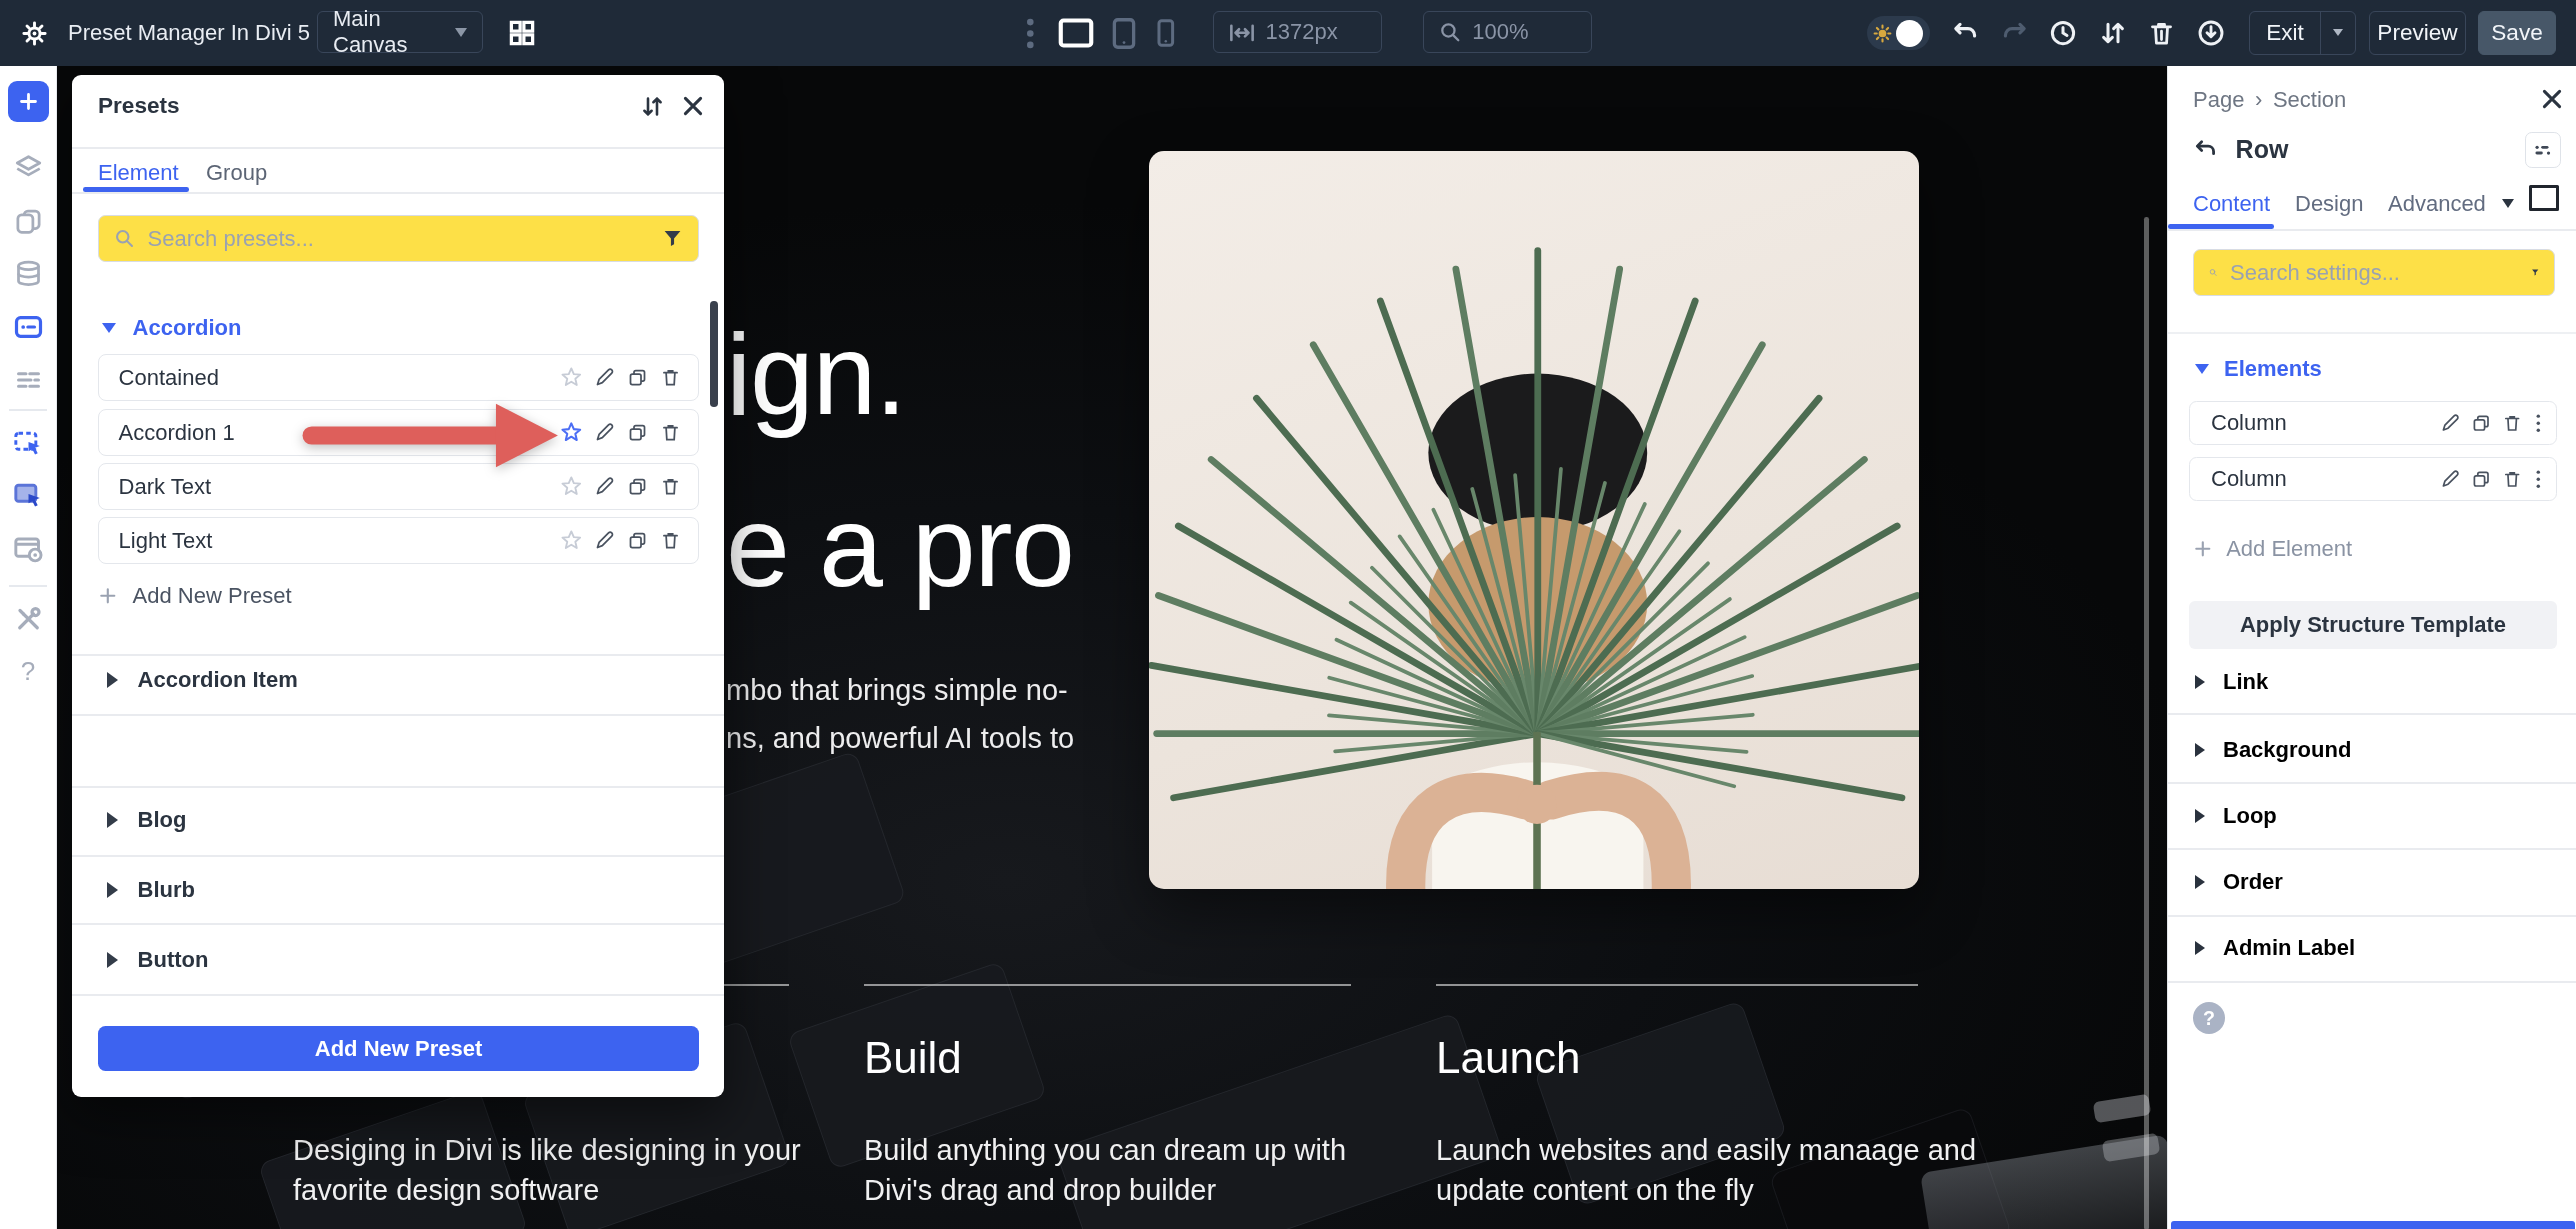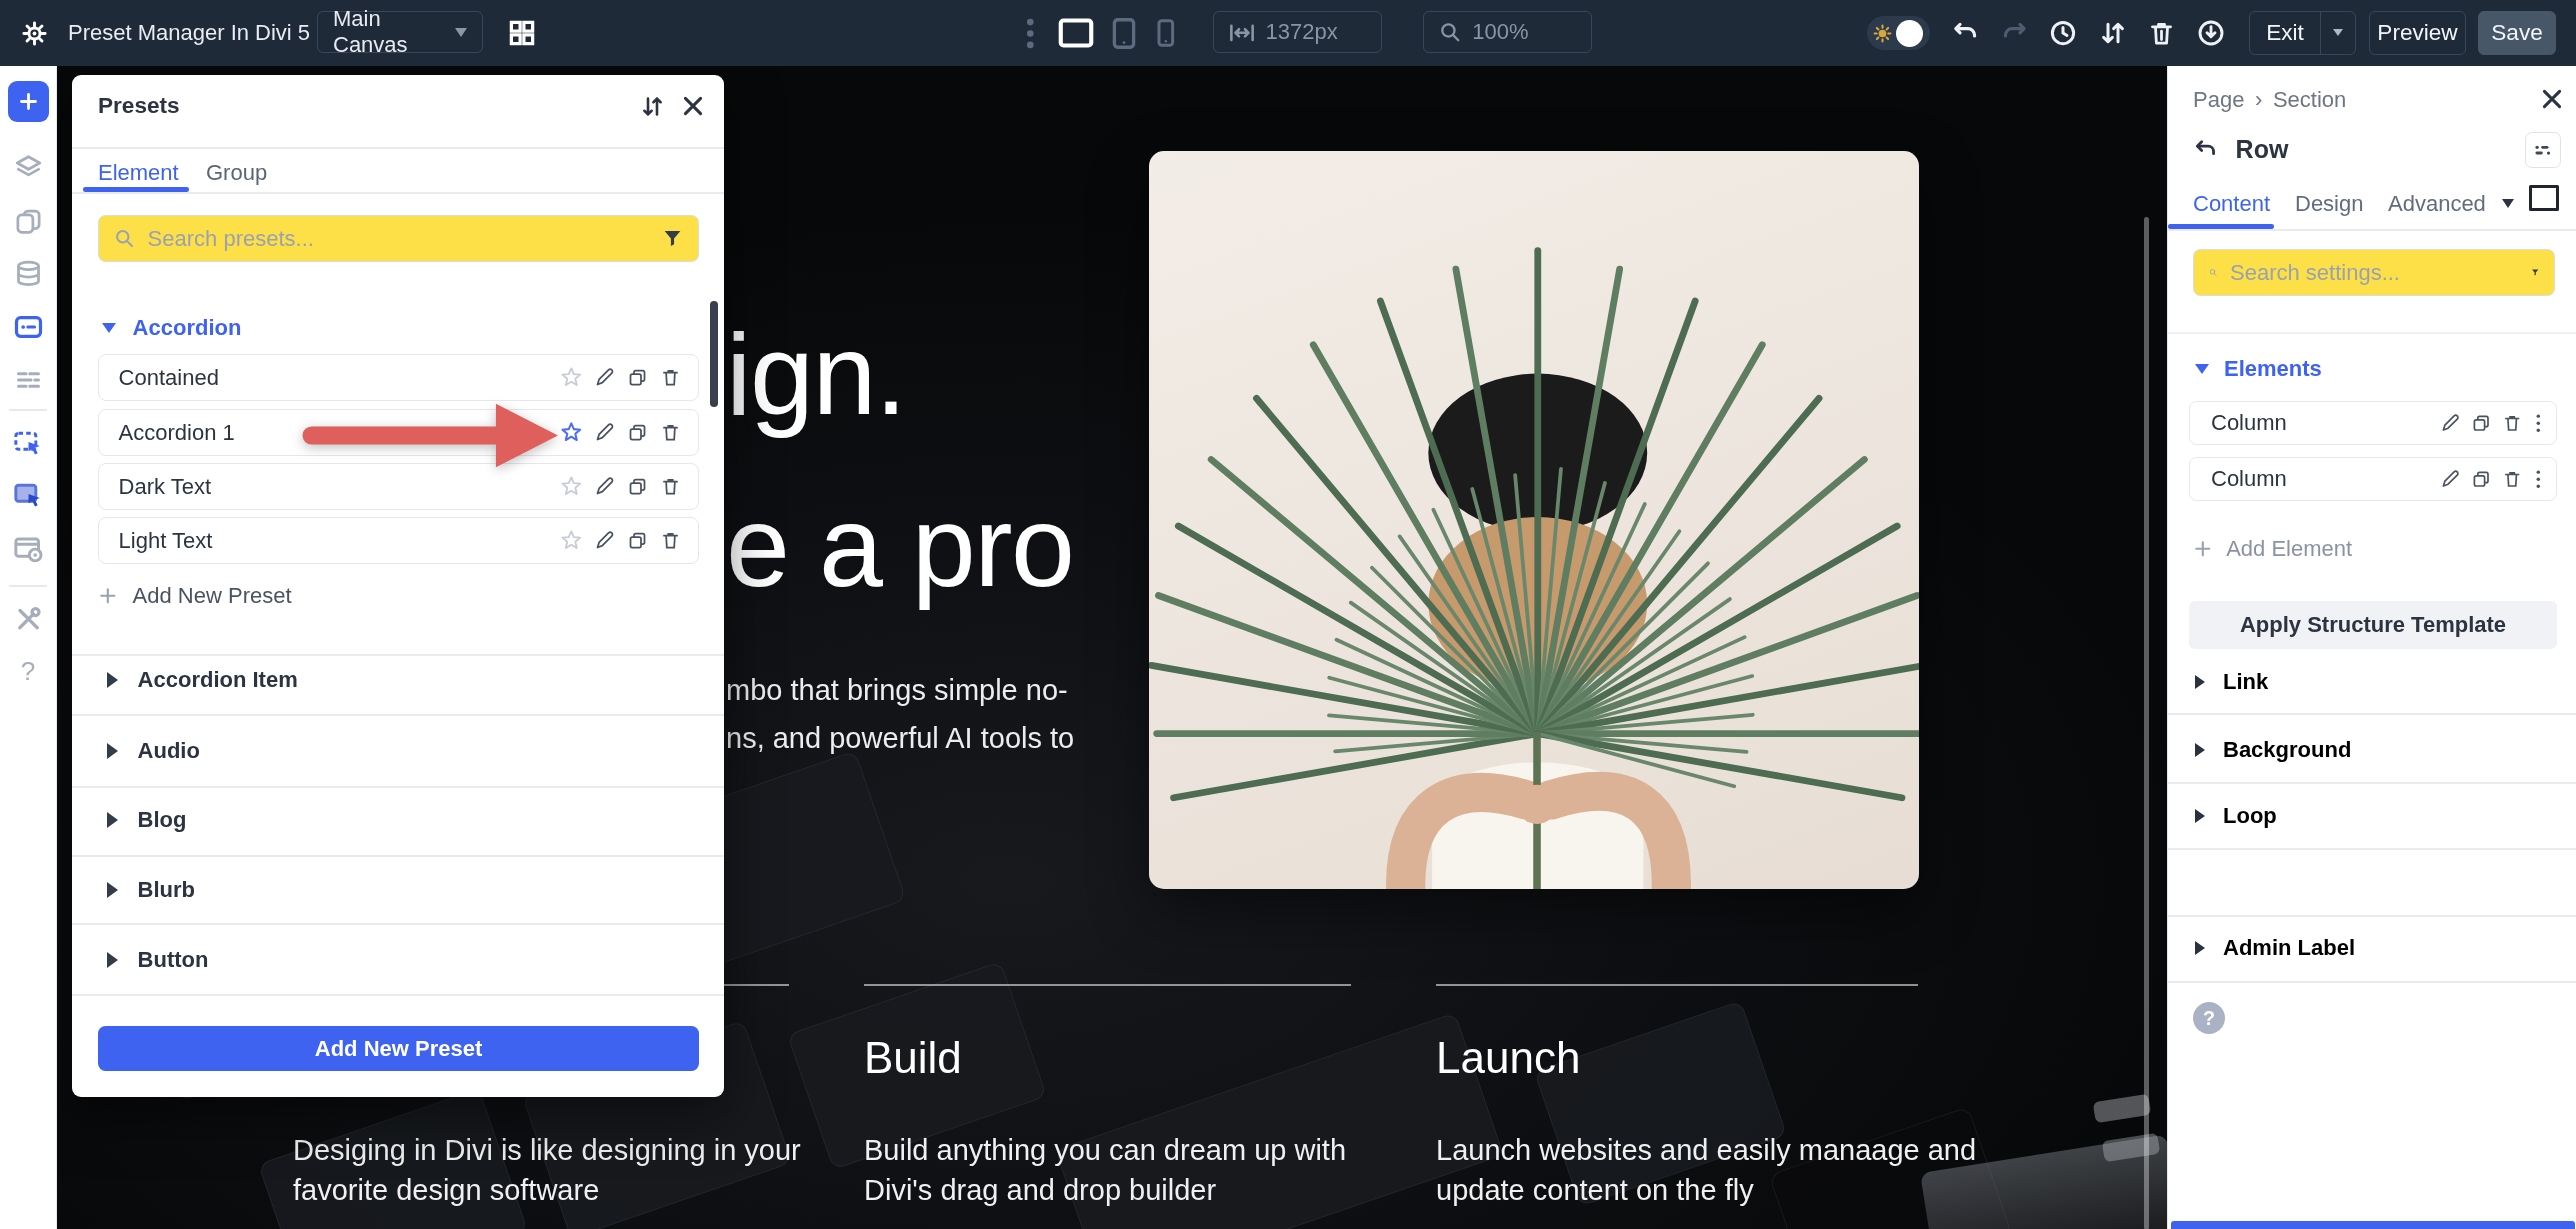--- a/index.html
+++ b/index.html
@@ -481,24 +481,20 @@
         </svg>
       <span style="font-size:22px;font-weight:500;color:#4a5362;">Add New Preset</span>
     </div>
 
     <div class="p-div" style="top:579px;"></div>
     <div class="sec-row" style="top:588px;">
       <span class="tri"></span>
       <span class="txt">Accordion Item</span>
     </div>
     <div class="p-div" style="top:639px;"></div>
-    <div class="sec-row" style="top:659px;">
-      <span class="tri"></span>
-      <span class="txt">Audio</span>
-    </div>
     <div class="p-div" style="top:711px;"></div>
     <div class="sec-row" style="top:728px;">
       <span class="tri"></span>
       <span class="txt">Blog</span>
     </div>
     <div class="p-div" style="top:780px;"></div>
     <div class="sec-row" style="top:798px;">
       <span class="tri"></span>
       <span class="txt">Blurb</span>
     </div>
@@ -630,20 +626,24 @@
     <div class="rsec" style="top:667px;">
       <span class="tri"></span>
       <span class="txt">Background</span>
     </div>
     <div class="r-div" style="top:716px;"></div>
     <div class="rsec" style="top:733px;">
       <span class="tri"></span>
       <span class="txt">Loop</span>
     </div>
     <div class="r-div" style="top:782px;"></div>
+    <div class="rsec" style="top:799px;">
+      <span class="tri"></span>
+      <span class="txt">Order</span>
+    </div>
     <div class="r-div" style="top:849px;"></div>
     <div class="rsec" style="top:865px;">
       <span class="tri"></span>
       <span class="txt">Admin Label</span>
     </div>
     <div class="r-div" style="top:915px;"></div>
 
     <div class="abs" style="left:25px;top:936px;width:32px;height:32px;border-radius:50%;background:#aab3c5;display:flex;align-items:center;justify-content:center;color:#fff;font-size:19.6px;font-weight:700;">?</div>
 
     <div class="abs" style="left:3px;top:1155px;width:404px;height:9px;background:#3d63f0;border-radius:3px 3px 0 0;"></div>

